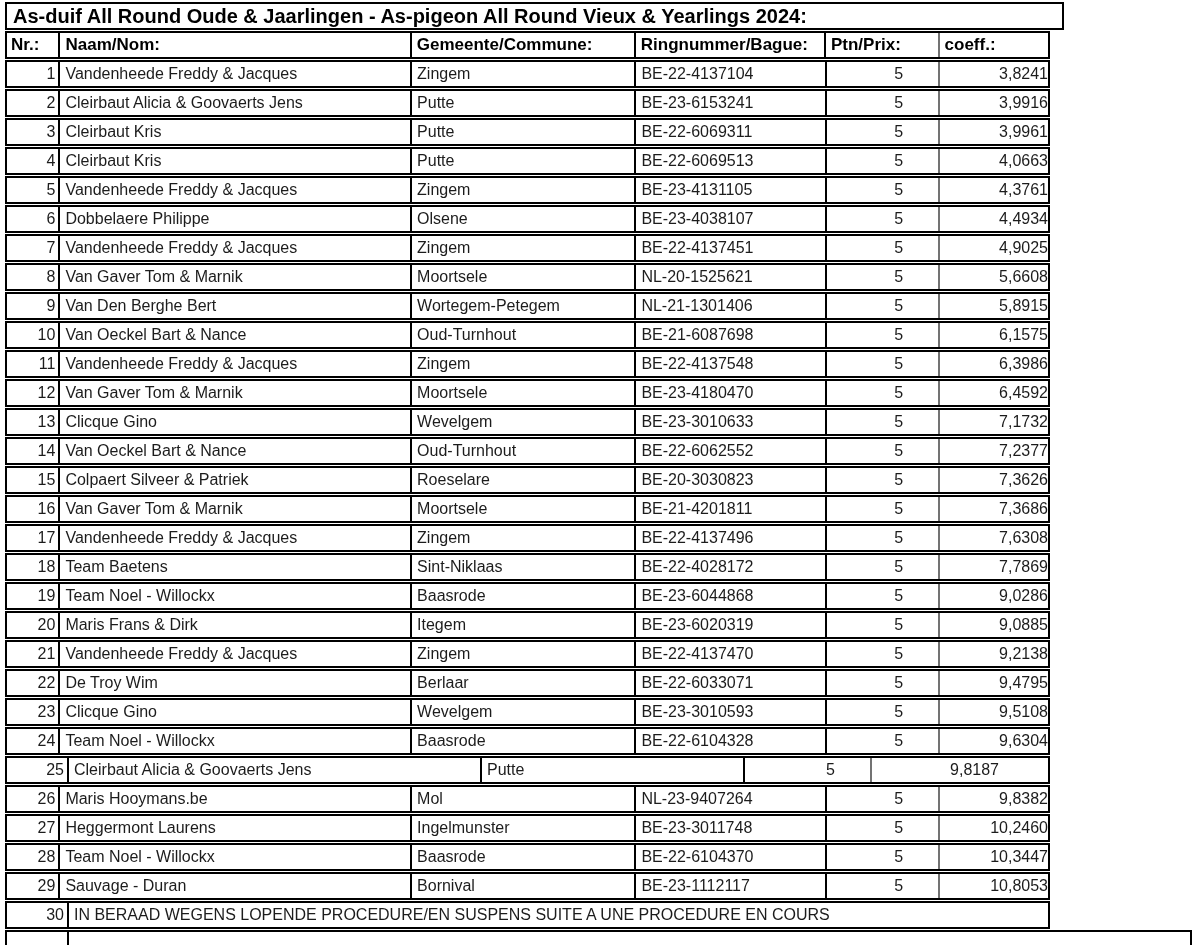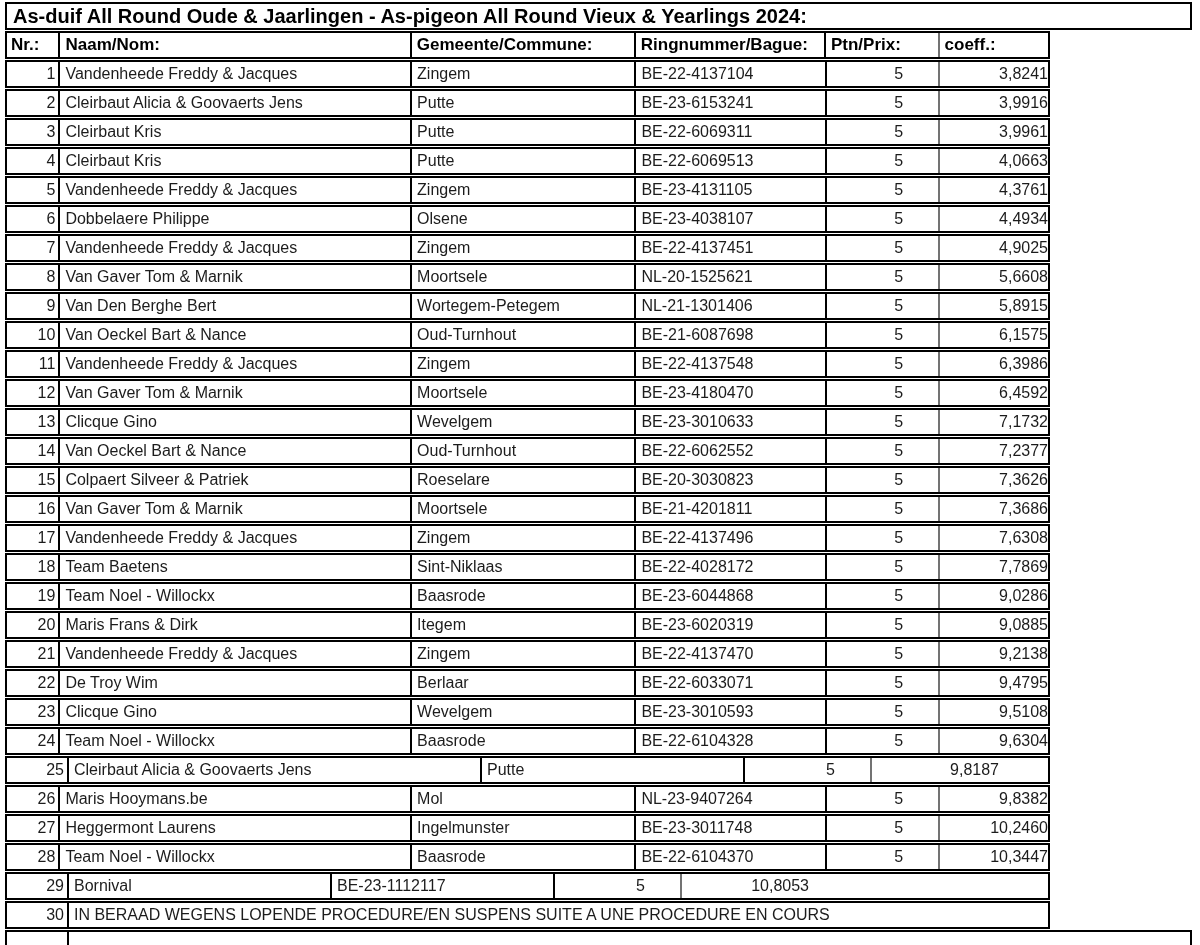--- a/index.html
+++ b/index.html
@@ -10,21 +10,21 @@
     height: 945px;
     overflow: hidden;
     font-family: "Liberation Sans", "DejaVu Sans", sans-serif;
   }
   .table-wrap {
     margin: 2px 0 0 5px;
     width: 1187px;
   }
   .title-row {
     box-sizing: border-box;
-    width: 1187px;
+    width: 1059px;
     height: 28px;
     border: 2px solid #000;
     margin-bottom: 1px;
     display: flex;
     align-items: center;
     padding-left: 6px;
     font-size: 20px;
     font-weight: bold;
     color: #000;
     white-space: nowrap;
@@ -336,20 +336,21 @@
     <div class="cell c-nr num">28</div>
     <div class="cell c-name txt">Team Noel - Willockx</div>
     <div class="cell c-commune txt">Baasrode</div>
     <div class="cell c-ring txt">BE-22-6104370</div>
     <div class="cell c-ptn num">5</div>
     <div class="cell c-coeff num">10,3447</div>
   </div>
 
   <div class="row">
     <div class="cell c-nr num">29</div>
+    <div class="cell c-name txt">Sauvage - Duran</div>
     <div class="cell c-commune txt">Bornival</div>
     <div class="cell c-ring txt">BE-23-1112117</div>
     <div class="cell c-ptn num">5</div>
     <div class="cell c-coeff num">10,8053</div>
   </div>
 </div>
 
   <div class="row">
     <div class="cell c-nr num">30</div>
     <div class="cell c-merged txt">IN BERAAD WEGENS LOPENDE PROCEDURE/EN SUSPENS SUITE A UNE PROCEDURE EN COURS</div>

